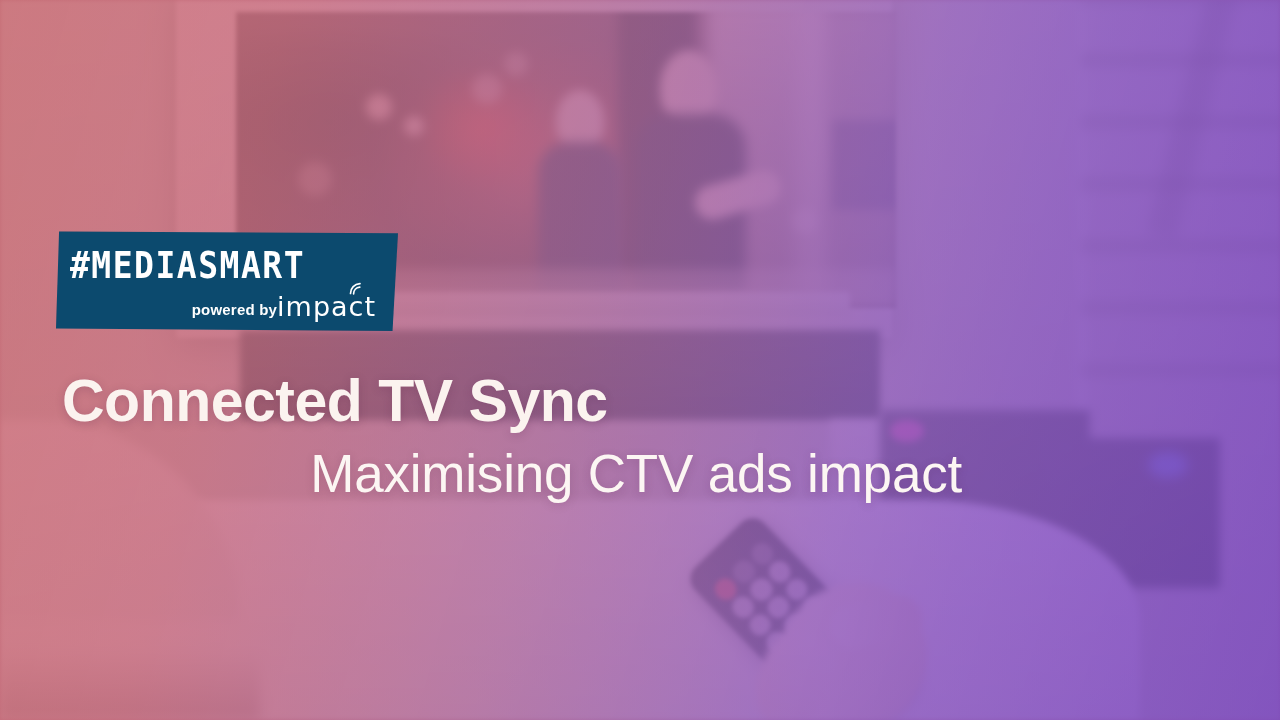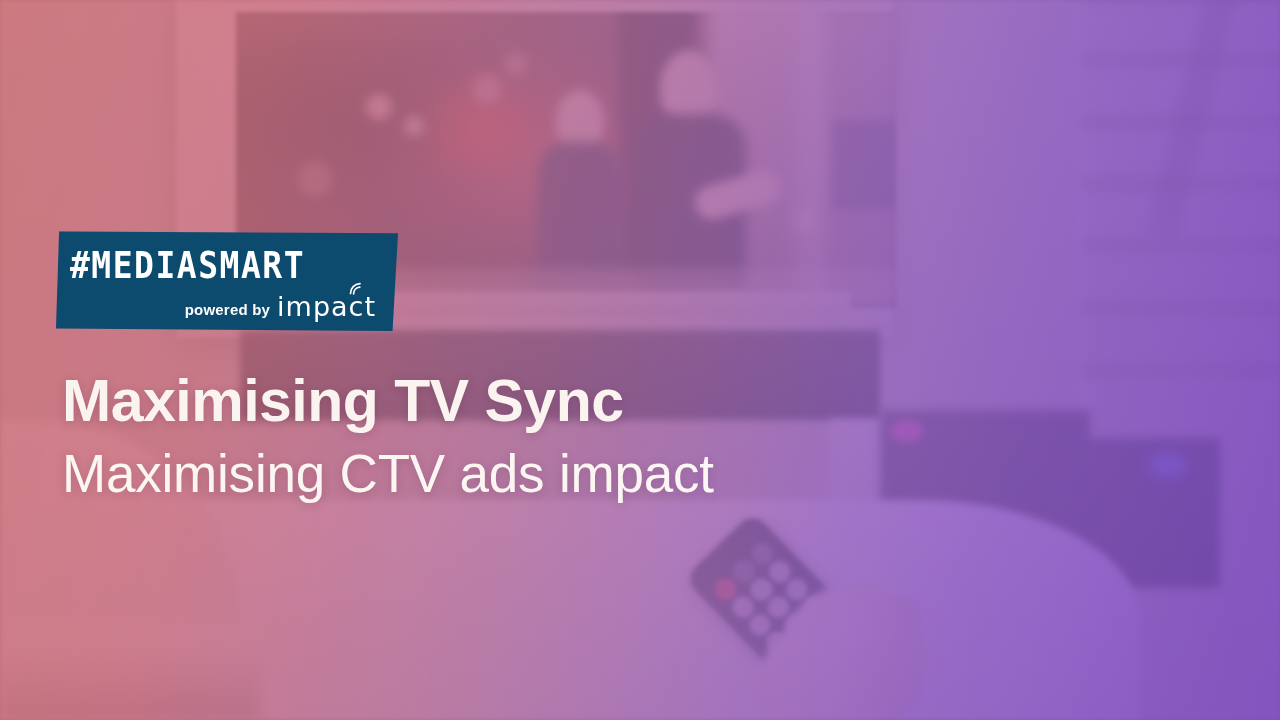--- a/index.html
+++ b/index.html
@@ -396,21 +396,21 @@
     line-height: 1;
     white-space: nowrap;
     transform: scaleY(1.12);
     transform-origin: left top;
   }
   .logo-sub {
     position: absolute;
     right: 22px; bottom: 11px;
     display: flex;
     align-items: flex-end;
-    gap: 7px;
+    gap: 0;
     color: #ffffff;
   }
   .logo-sub .pb {
     font-family: "Liberation Sans", sans-serif;
     font-size: 15px;
     font-weight: 700;
     letter-spacing: 0.2px;
     line-height: 1;
     padding-bottom: 3px;
   }
@@ -449,20 +449,21 @@
   .headline h2 {
     margin: 16px 0 0 0;
     font-family: "Liberation Sans", sans-serif;
     font-size: 53px;
     font-weight: 400;
     letter-spacing: -0.2px;
     line-height: 1.0;
     color: #fcf6f3;
     text-shadow: 0 2px 10px rgba(80,30,70,0.20);
     white-space: nowrap;
+    text-align: right;
   }
 </style>
 </head>
 <body>
 
 <div id="slide">
 
   <div class="photo">
     <div class="room-wall"></div>
 
@@ -561,17 +562,17 @@
         <span>impact</span>
         <svg class="affle-wifi" viewBox="0 0 15 13">
           <path d="M1.5 11.5 C1.5 6.0 5.5 2.0 11.0 1.6" fill="none" stroke="#ffffff" stroke-width="1.7" stroke-linecap="round"></path>
           <path d="M4.6 11.8 C4.6 8.2 7.2 5.4 10.8 5.1" fill="none" stroke="#ffffff" stroke-width="1.7" stroke-linecap="round"></path>
         </svg>
       </span>
     </div>
   </div>
 
   <div class="headline">
-    <h1>Maximising TV Sync</h1>
+    <h1>Connected TV Sync</h1>
     <h2>Maximising CTV ads impact</h2>
   </div>
 
 </div>
 
 </body></html>

